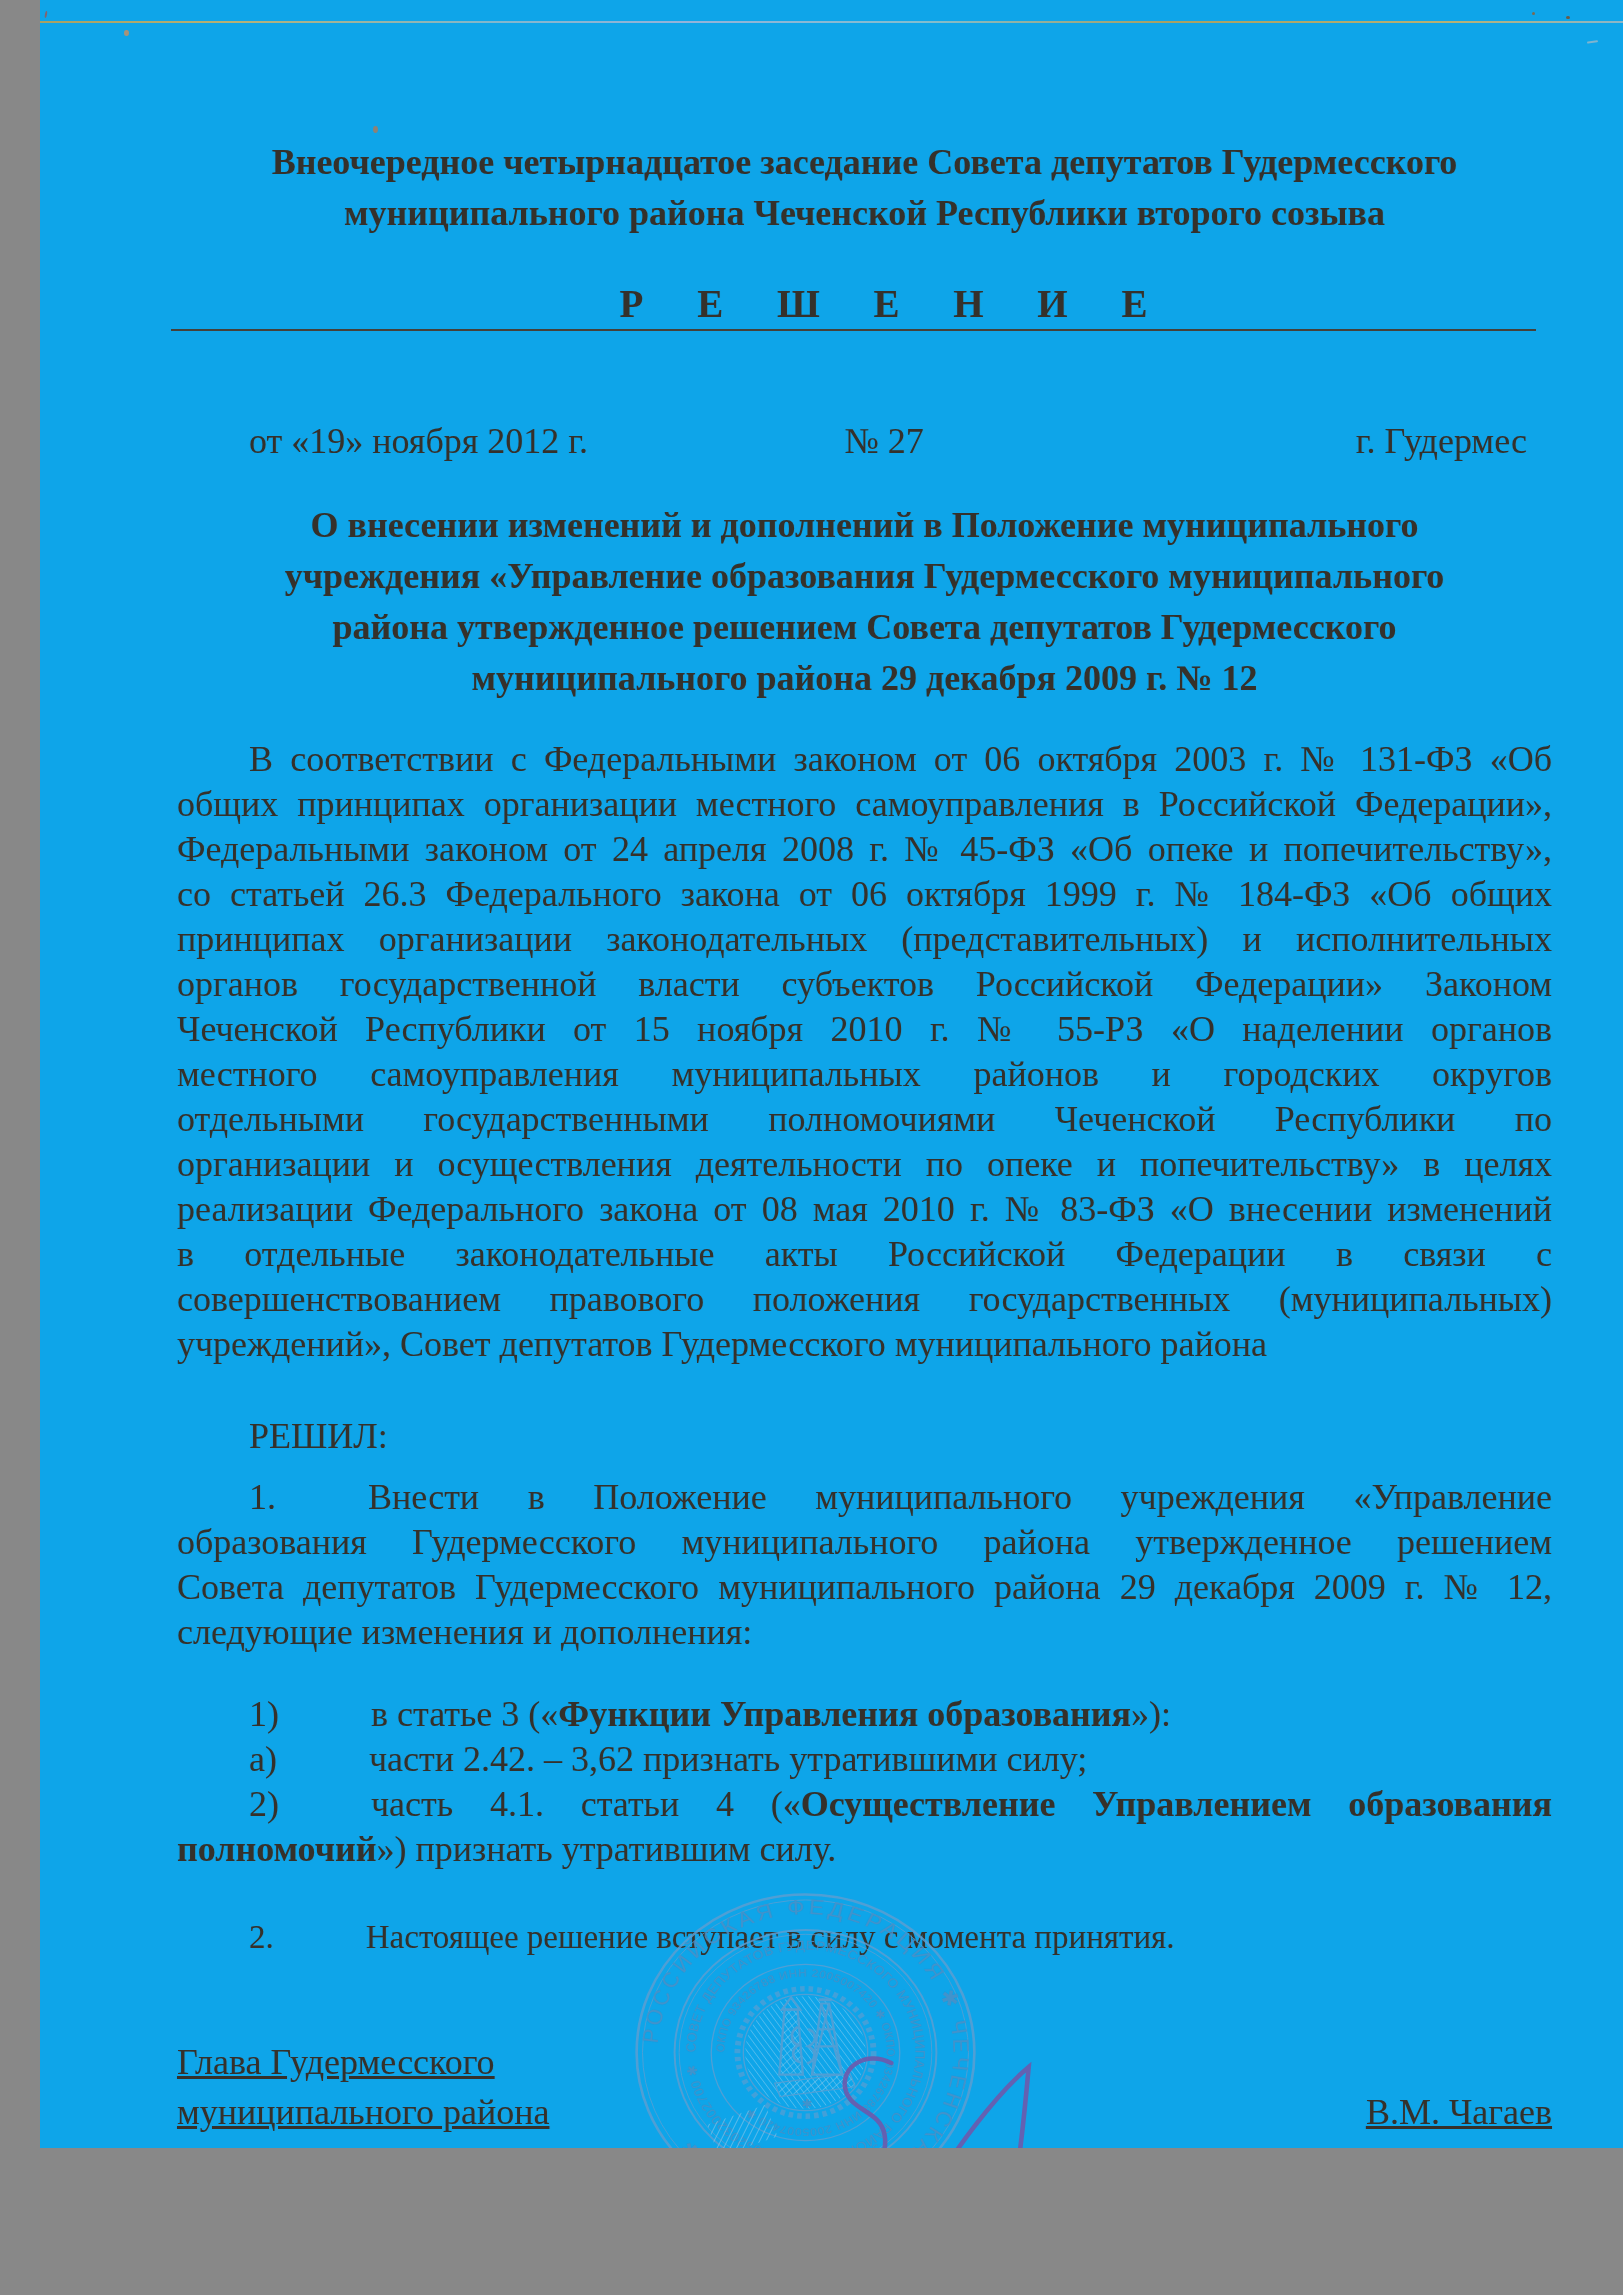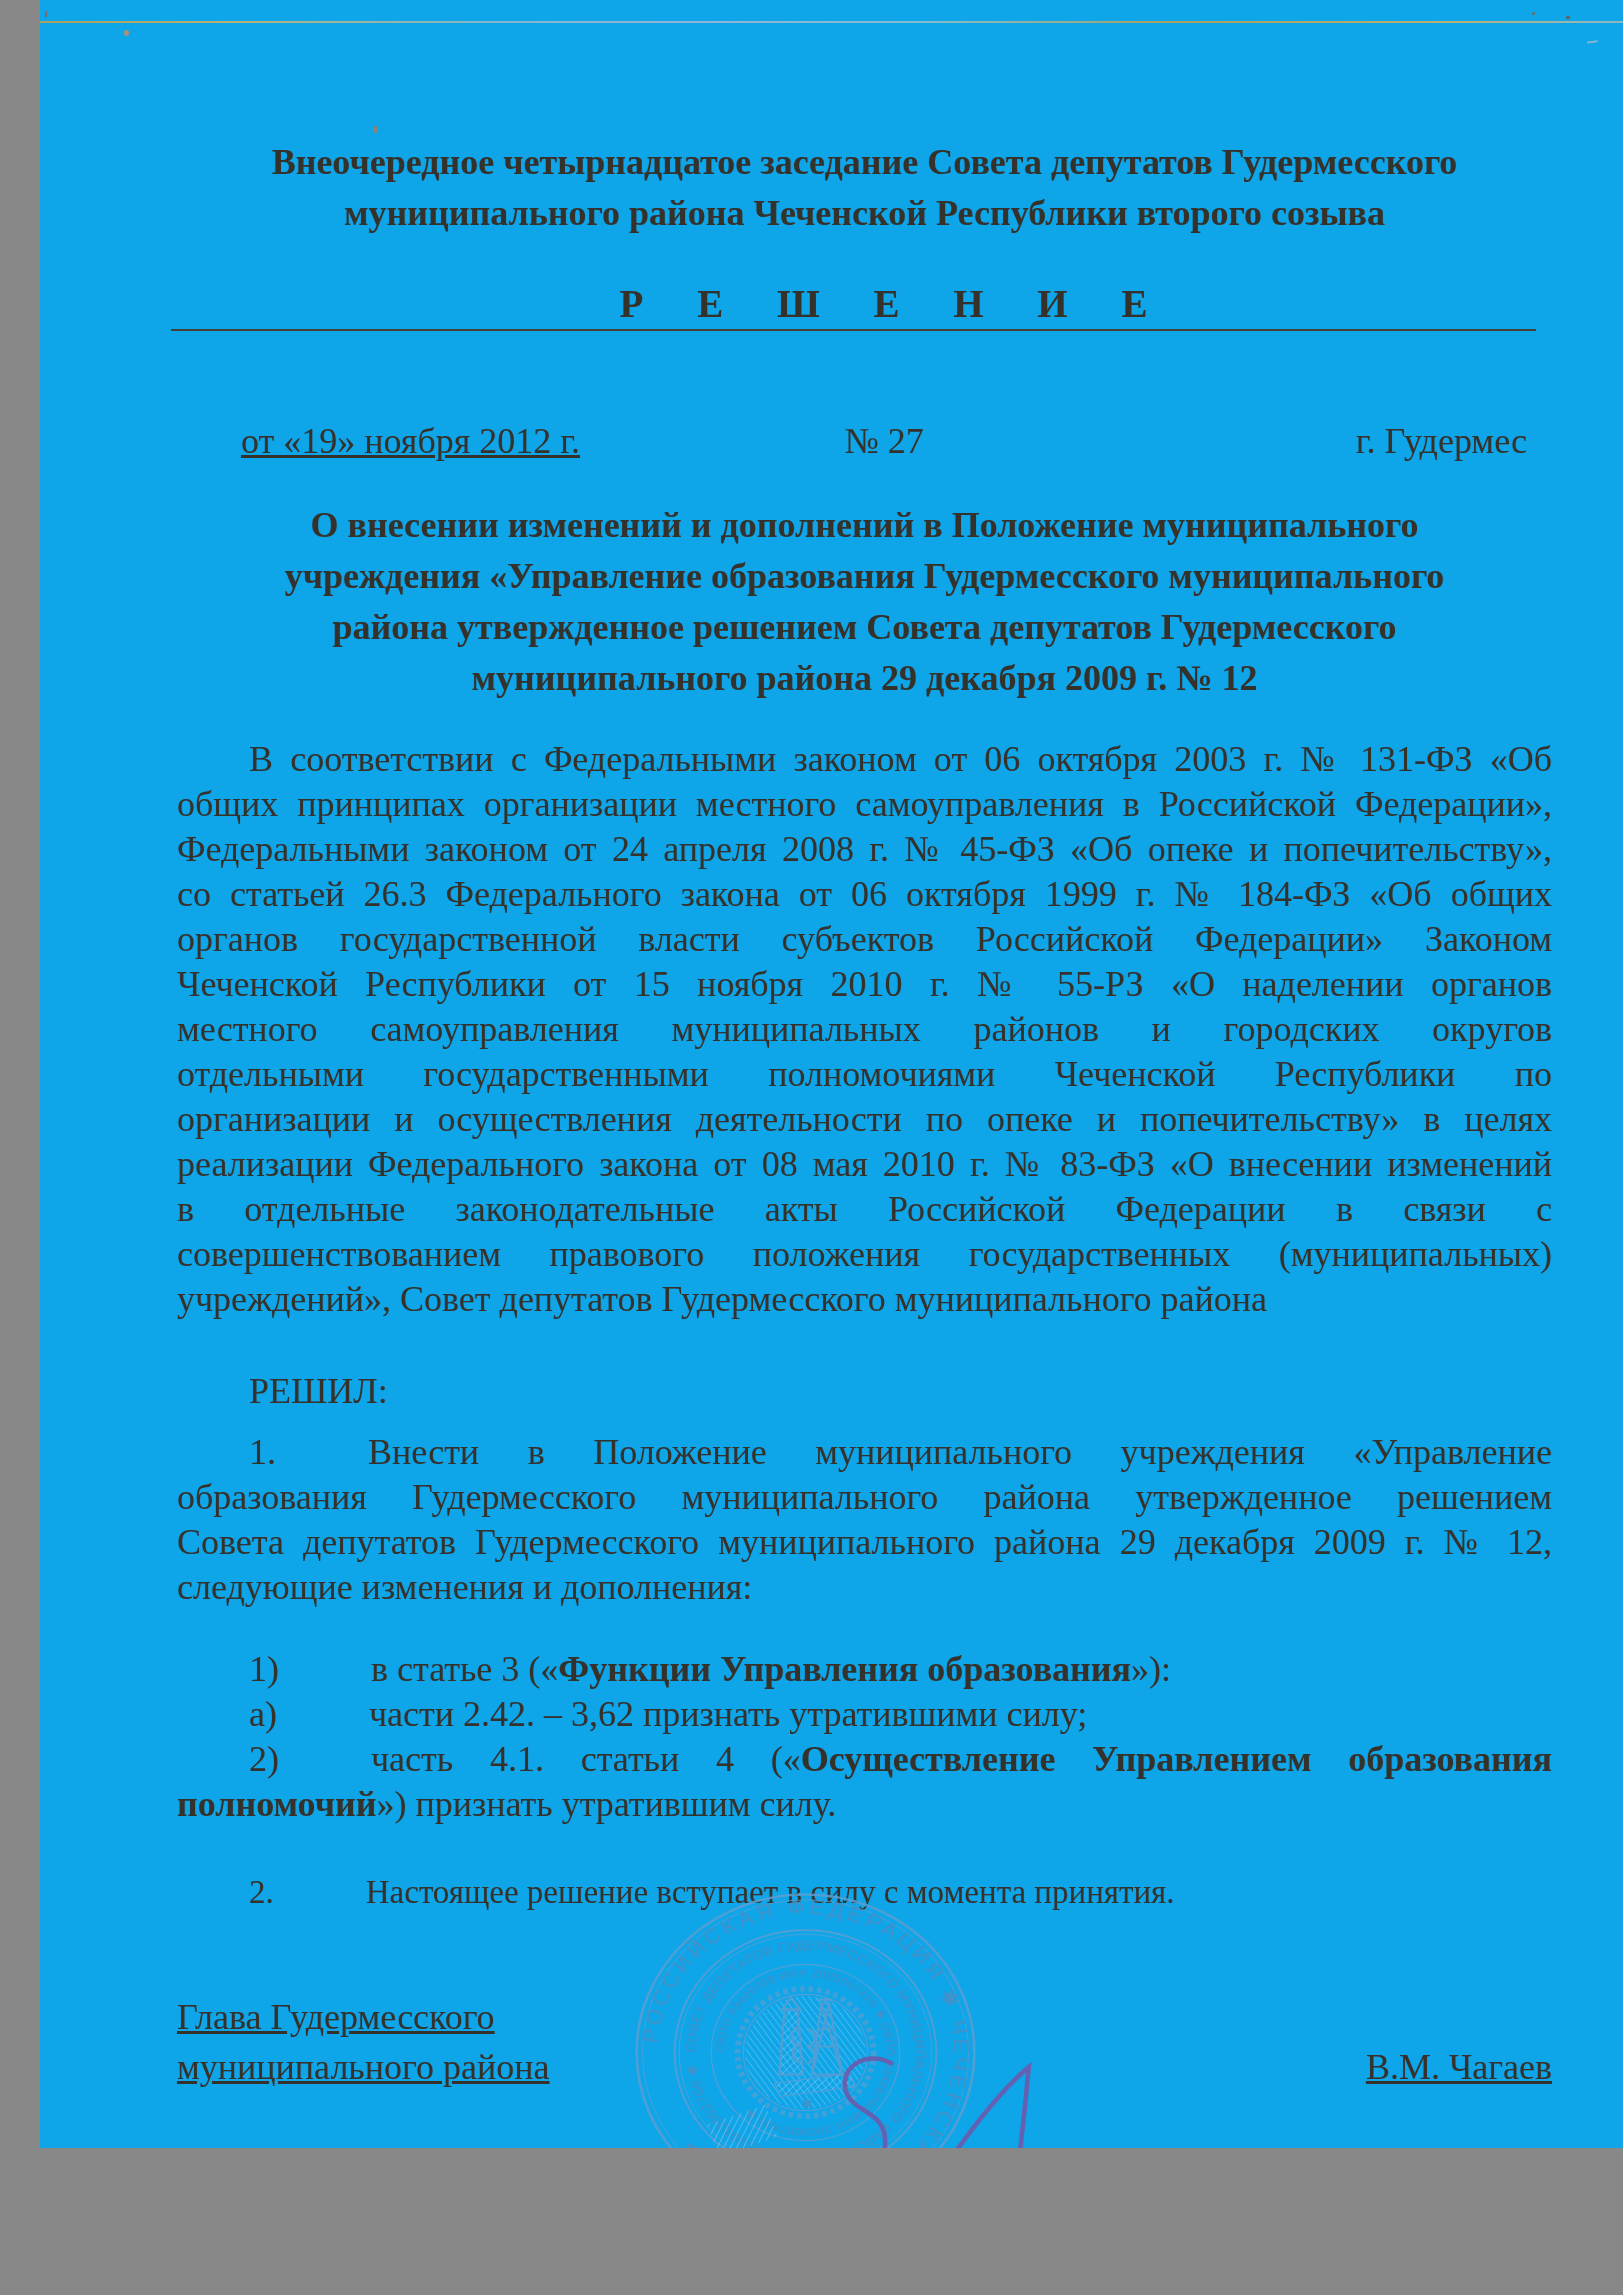--- a/index.html
+++ b/index.html
@@ -14,21 +14,21 @@
   .b{font-weight:bold;}
   .tline{font-size:36px;line-height:45px;text-align:justify;text-align-last:justify;white-space:normal;}
   .tline.last{text-align-last:left;}
   .tline.cline{text-align:center;text-align-last:center;}
   .session .tline{font-weight:bold;font-size:36px;line-height:51px;}
   .doctype{margin-top:42px;position:relative;left:30px;text-align:center;
            font-weight:bold;font-size:39px;line-height:46px;letter-spacing:22px;}
   .rule{margin-top:2px;margin-left:-6.5px;width:1365px;height:0;
         border-top:2.6px solid var(--rule);}
   .daterow{margin-top:87px;position:relative;height:46px;font-size:36px;line-height:46px;}
-  .d-left{position:absolute;left:64px;text-decoration:underline;}
+  .d-left{position:absolute;left:72px;}
   .d-num{position:absolute;left:calc(50% + 19.6px);transform:translateX(-50%);}
   .d-place{position:absolute;right:25px;}
   .subject{margin-top:36px;font-weight:bold;}
   .subject .tline{font-size:36px;line-height:51px;}
   .preamble{margin-top:33px;}
   .resolved{margin-top:47px;font-size:36px;line-height:45px;}
   .clause1{margin-top:15.7px;}
   .items{margin-top:37px;}
   .para2{margin-top:43px;font-size:33px;line-height:45px;}
   .sig{margin-top:79px;font-size:36px;line-height:46px;text-decoration:underline;}
@@ -81,20 +81,21 @@
         <div class="tline cline"><span>учреждения «Управление образования Гудермесского муниципального</span></div>
         <div class="tline cline"><span>района утвержденное решением Совета депутатов Гудермесского</span></div>
         <div class="tline cline last"><span>муниципального района 29 декабря 2009 г. № 12</span></div>
       </div>
 
     <div class="preamble">
         <div class="tline"><span class="gap" style="width: 72px;"></span><span>В соответствии с Федеральными законом от 06 октября 2003 г. № 131-ФЗ «Об</span></div>
         <div class="tline"><span>общих принципах организации местного самоуправления в Российской Федерации»,</span></div>
         <div class="tline"><span>Федеральными законом от 24 апреля 2008 г. № 45-ФЗ «Об опеке и попечительству»,</span></div>
         <div class="tline"><span>со статьей 26.3 Федерального закона от 06 октября 1999 г. № 184-ФЗ «Об общих</span></div>
+        <div class="tline"><span>принципах организации законодательных (представительных) и исполнительных</span></div>
         <div class="tline"><span>органов государственной власти субъектов Российской Федерации» Законом</span></div>
         <div class="tline"><span>Чеченской Республики от 15 ноября 2010 г. № 55-РЗ «О наделении органов</span></div>
         <div class="tline"><span>местного самоуправления муниципальных районов и городских округов</span></div>
         <div class="tline"><span>отдельными государственными полномочиями Чеченской Республики по</span></div>
         <div class="tline"><span>организации и осуществления деятельности по опеке и попечительству» в целях</span></div>
         <div class="tline"><span>реализации Федерального закона от 08 мая 2010 г. № 83-ФЗ «О внесении изменений</span></div>
         <div class="tline"><span>в отдельные законодательные акты Российской Федерации в связи с</span></div>
         <div class="tline"><span>совершенствованием правового положения государственных (муниципальных)</span></div>
         <div class="tline  last"><span>учреждений», Совет депутатов Гудермесского муниципального района</span></div>
       </div>

